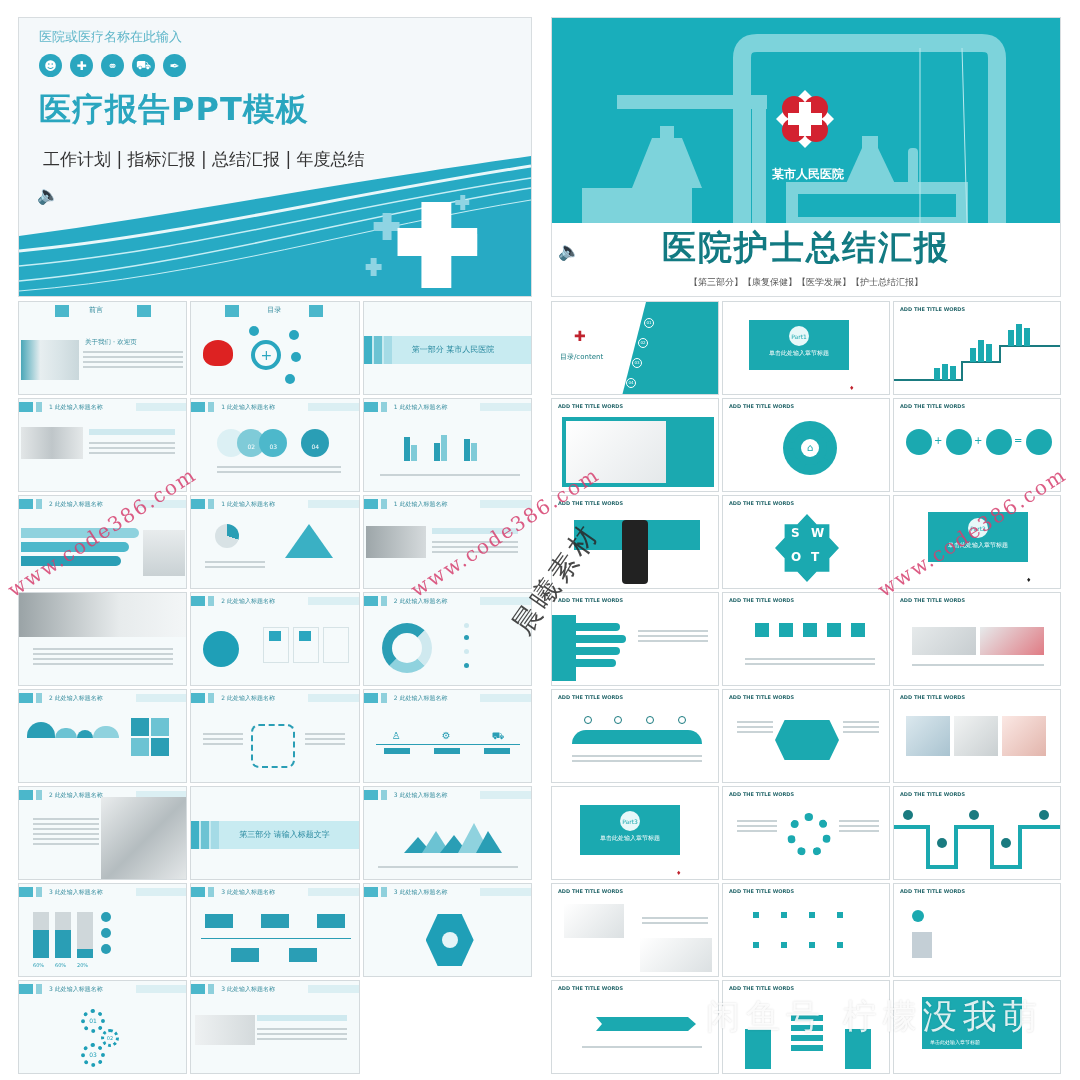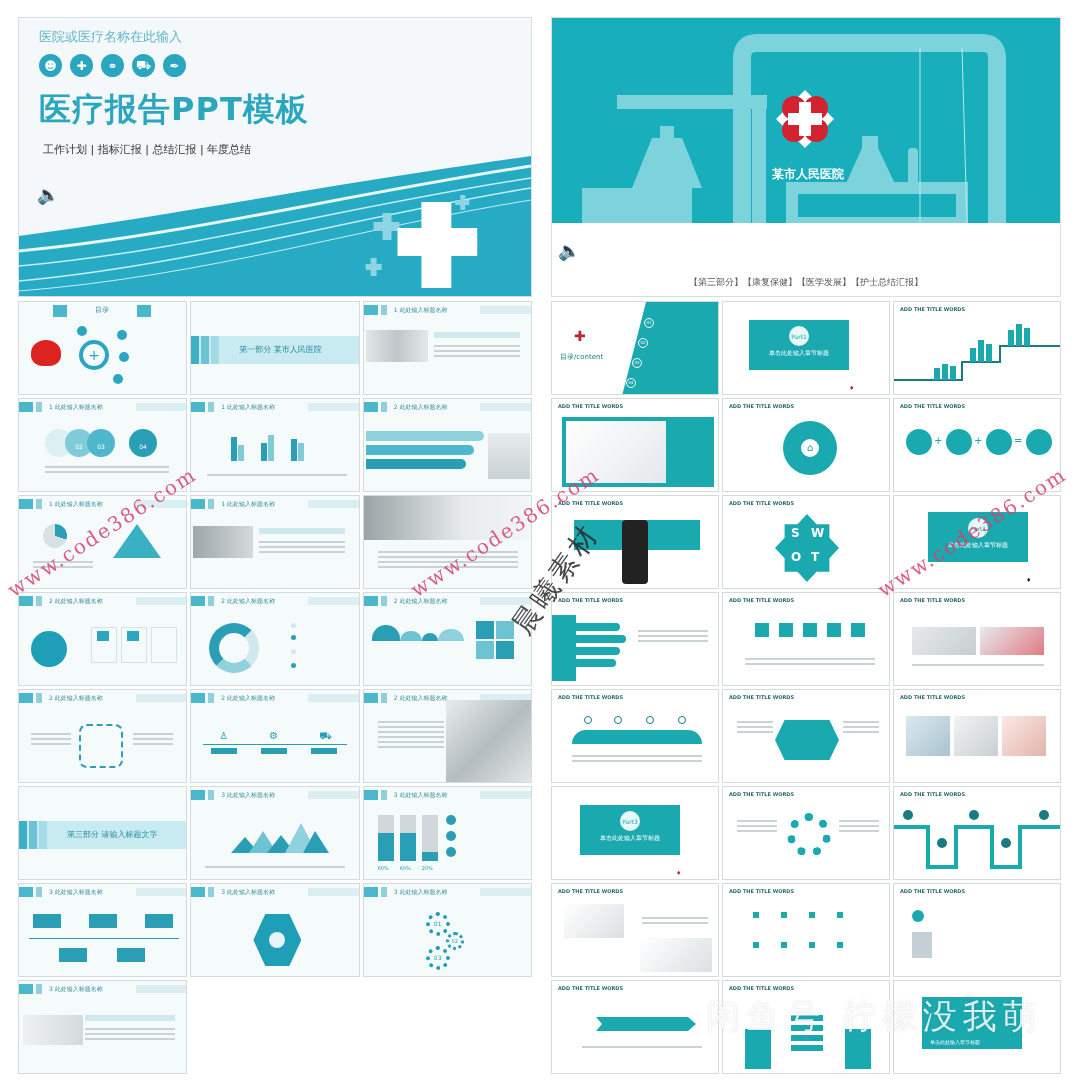--- a/index.html
+++ b/index.html
@@ -9,21 +9,21 @@
 .col.left{left:18px;width:514px}
 .col.right{left:551px;width:510px}
 
 .cover{position:relative;overflow:hidden;border:1px solid #d8dde0}
 .left .cover{height:280px;background:#f4f8fa}
 .right .cover{height:280px;background:#fff}
 .c1-hosp{position:absolute;left:20px;top:10px;font-size:13px;color:#5fb6c9}
 .c1-icons{position:absolute;left:20px;top:36px;display:flex;gap:8px}
 .c1-icon{width:23px;height:23px;border-radius:50%;background:#2aa6bf;color:#fff;font-size:12px;display:flex;align-items:center;justify-content:center}
 .c1-title{position:absolute;left:20px;top:70px;font-size:32px;font-weight:bold;color:#2aa6bf;letter-spacing:1px}
-.c1-sub{position:absolute;left:24px;top:124px;font-size:11px;color:#333}
+.c1-sub{position:absolute;left:24px;top:130px;font-size:17px;color:#333}
 .speaker{position:absolute;font-size:18px;color:#888}
 .c1-wave{position:absolute;left:0;bottom:0;width:100%;height:140px}
 .c2-top{position:absolute;left:0;top:0;width:100%;height:205px;background:#19aebb;overflow:hidden}
 .c2-logo{position:absolute;left:222px;top:70px;width:62px;height:62px}
 .c2-hospname{position:absolute;left:220px;top:148px;font-size:12px;color:#fff;font-weight:bold}
 .c2-title{position:absolute;left:0;width:100%;top:207px;text-align:center;font-size:34px;font-weight:bold;color:#127a82;letter-spacing:2px}
 .c2-tags{position:absolute;left:0;width:100%;top:258px;text-align:center;font-size:9px;color:#555}
 
 .grid{display:grid;grid-template-columns:repeat(3,1fr);gap:3px;margin-top:4px}
 .thumb{position:relative;height:94px;background:#f5fafb;border:1px solid #d4dadd;overflow:hidden}
@@ -84,20 +84,33 @@
         </g>
         <g fill="#ffffff">
           <rect x="380" y="72" width="80" height="28"></rect>
             <rect x="404" y="46" width="30" height="86"></rect>
         </g>
       </svg>
     </div>
 
     <div class="grid">
 
+      <div class="thumb">
+        <div class="blk" style="left:36px;top:3px;width:14px;height:12px;background:#4bb7cb"></div>
+        <div class="blk" style="left:70px;top:3px;font-size:7px;color:#3a8fa0">前言</div>
+        <div class="blk" style="left:118px;top:3px;width:14px;height:12px;background:#4bb7cb"></div>
+        <div class="blk" style="left:2px;top:38px;width:58px;height:40px;background:linear-gradient(90deg,#4aa7b8,#e7eef0,#d9e4e7,#c9d7db)"></div>
+        <div class="blk" style="left:66px;top:36px;font-size:6.5px;color:#3a8fa0">关于我们 · 欢迎页</div>
+        <div class="blk txtlines" style="left:64px;top:46px;width:100px">
+            <span></span>
+            <span></span>
+            <span></span>
+            <span></span>
+          </div>
+      </div>
 
       <div class="thumb">
         <div class="blk" style="left:34px;top:3px;width:14px;height:12px;background:#4bb7cb"></div>
         <div class="blk" style="left:76px;top:3px;font-size:7px;color:#3a8fa0">目录</div>
         <div class="blk" style="left:118px;top:3px;width:14px;height:12px;background:#4bb7cb"></div>
         <div class="blk" style="left:12px;top:38px;width:30px;height:26px;background:#d22;border-radius:50% 50% 40% 40%"></div>
         <div class="blk" style="left:60px;top:38px;width:30px;height:30px;border-radius:50%;border:4px solid #2aa6bf;color:#2aa6bf;font-size:14px;text-align:center;line-height:22px">+</div>
         <div class="blk" style="left:58px;top:24px;width:10px;height:10px;border-radius:50%;background:#2aa6bf"></div>
         <div class="blk" style="left:98px;top:28px;width:10px;height:10px;border-radius:50%;background:#2aa6bf"></div>
         <div class="blk" style="left:100px;top:50px;width:10px;height:10px;border-radius:50%;background:#2aa6bf"></div>
@@ -448,20 +461,21 @@
           <circle cx="20" cy="20" r="12" fill="#d32230"></circle>
             <circle cx="42" cy="20" r="12" fill="#d32230"></circle>
           <circle cx="20" cy="42" r="12" fill="#d32230"></circle>
             <circle cx="42" cy="42" r="12" fill="#d32230"></circle>
           <rect x="25" y="14" width="12" height="34" fill="#fff"></rect>
             <rect x="14" y="25" width="34" height="12" fill="#fff"></rect>
         </svg>
         <div class="c2-hospname">某市人民医院</div>
       </div>
       <div class="speaker" style="left:6px;top:222px">🔈</div>
+      <div class="c2-title">医院护士总结汇报</div>
       <div class="c2-tags">【第三部分】【康复保健】【医学发展】【护士总结汇报】</div>
     </div>
 
     <div class="grid">
 
       <div class="thumb">
         <div class="blk" style="left:70px;top:0;width:100px;height:94px;background:#1ba9b0;clip-path:polygon(24% 0,100% 0,100% 100%,0 100%)"></div>
         <div class="blk" style="left:22px;top:26px;color:#c0232e;font-size:14px">✚</div>
         <div class="blk" style="left:8px;top:50px;font-size:7px;color:#1a7b80">目录/content</div>
         <div class="blk" style="left:92px;top:16px;width:10px;height:10px;border:1px solid #fff;border-radius:50%;font-size:4px;color:#fff;text-align:center;line-height:8px">01</div>

